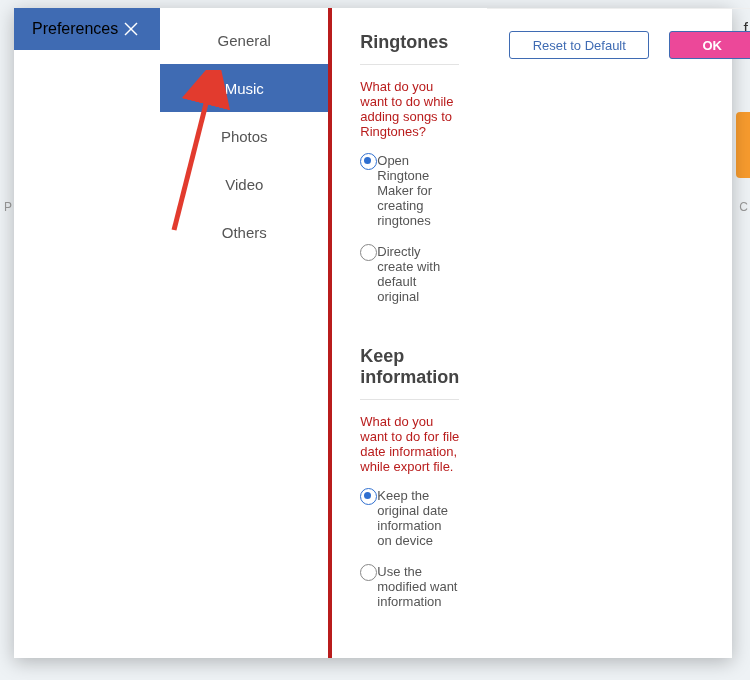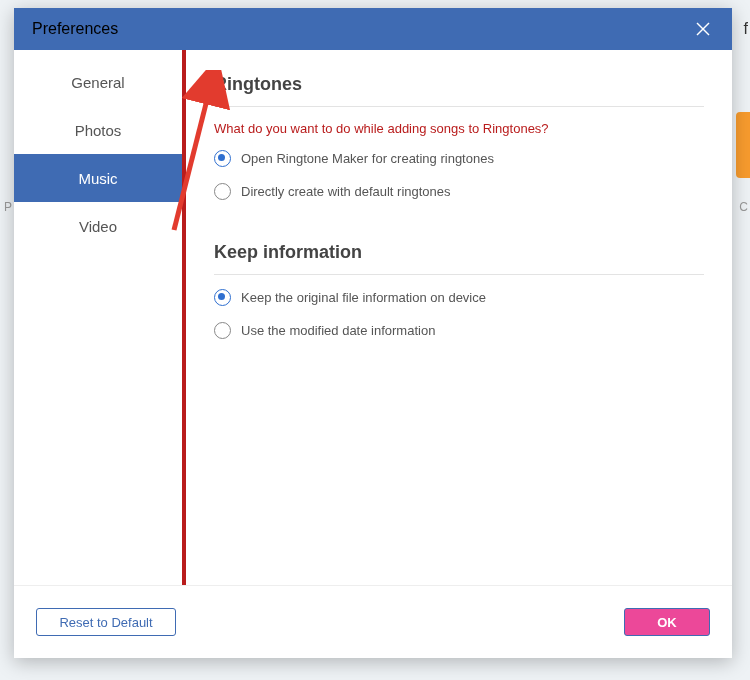--- a/index.html
+++ b/index.html
@@ -19,21 +19,21 @@
   }
   .dialog {
     position: absolute;
     left: 14px;
     top: 8px;
     width: 718px;
     height: 650px;
     background: #ffffff;
     box-shadow: 0 4px 18px rgba(0,0,0,0.25);
     display: flex;
-    flex-direction: column;
+    flex-direction: row;
   }
   .titlebar {
     height: 42px;
     background: #3f6bb3;
     display: flex;
     align-items: center;
     justify-content: space-between;
     padding: 0 16px 0 18px;
     flex: 0 0 auto;
   }
@@ -85,22 +85,20 @@
     border-bottom: 1px solid #e3e3e3;
     margin-bottom: 14px;
   }
   .section-desc {
     color: #b91c1c;
     margin-bottom: 14px;
     font-size: 13px;
   }
   .radio-row {
     display: flex;
-    align-items: center;
-    gap: 10px;
     margin-bottom: 16px;
     cursor: pointer;
   }
   .radio {
     width: 15px;
     height: 15px;
     border: 1.6px solid #888;
     border-radius: 50%;
     position: relative;
     flex: 0 0 auto;
@@ -200,56 +198,60 @@
       </svg>
     </div>
   </div>
 
   <div class="body">
 
     <div class="sidebar">
       <div class="side-item">
           <span>General</span>
         </div>
-      <div class="side-item">
-          <span>Photos</span>
-        </div>
       <div class="side-item active">
           <span>Music</span>
         </div>
       <div class="side-item">
+          <span>Photos</span>
+        </div>
+      <div class="side-item">
           <span>Video</span>
+        </div>
+      <div class="side-item">
+          <span>Others</span>
         </div>
     </div>
 
     <div class="content">
 
       <div class="section-title">Ringtones</div>
       <div class="section-desc">What do you want to do while adding songs to Ringtones?</div>
 
       <div class="radio-row">
         <span class="radio checked"></span>
         <span class="radio-label">Open Ringtone Maker for creating ringtones</span>
       </div>
       <div class="radio-row">
         <span class="radio"></span>
-        <span class="radio-label">Directly create with default ringtones</span>
+        <span class="radio-label">Directly create with default original</span>
       </div>
 
       <div class="section-gap"></div>
 
       <div class="section-title">Keep information</div>
+      <div class="section-desc">What do you want to do for file date information, while export file.</div>
 
       <div class="radio-row">
         <span class="radio checked"></span>
-        <span class="radio-label">Keep the original file information on device</span>
+        <span class="radio-label">Keep the original date information on device</span>
       </div>
       <div class="radio-row">
         <span class="radio"></span>
-        <span class="radio-label">Use the modified date information</span>
+        <span class="radio-label">Use the modified want information</span>
       </div>
 
     </div>
   </div>
 
   <div class="footer">
     <div class="btn btn-reset">Reset to Default</div>
     <div class="spacer"></div>
     <div class="btn btn-ok">OK</div>
   </div>

